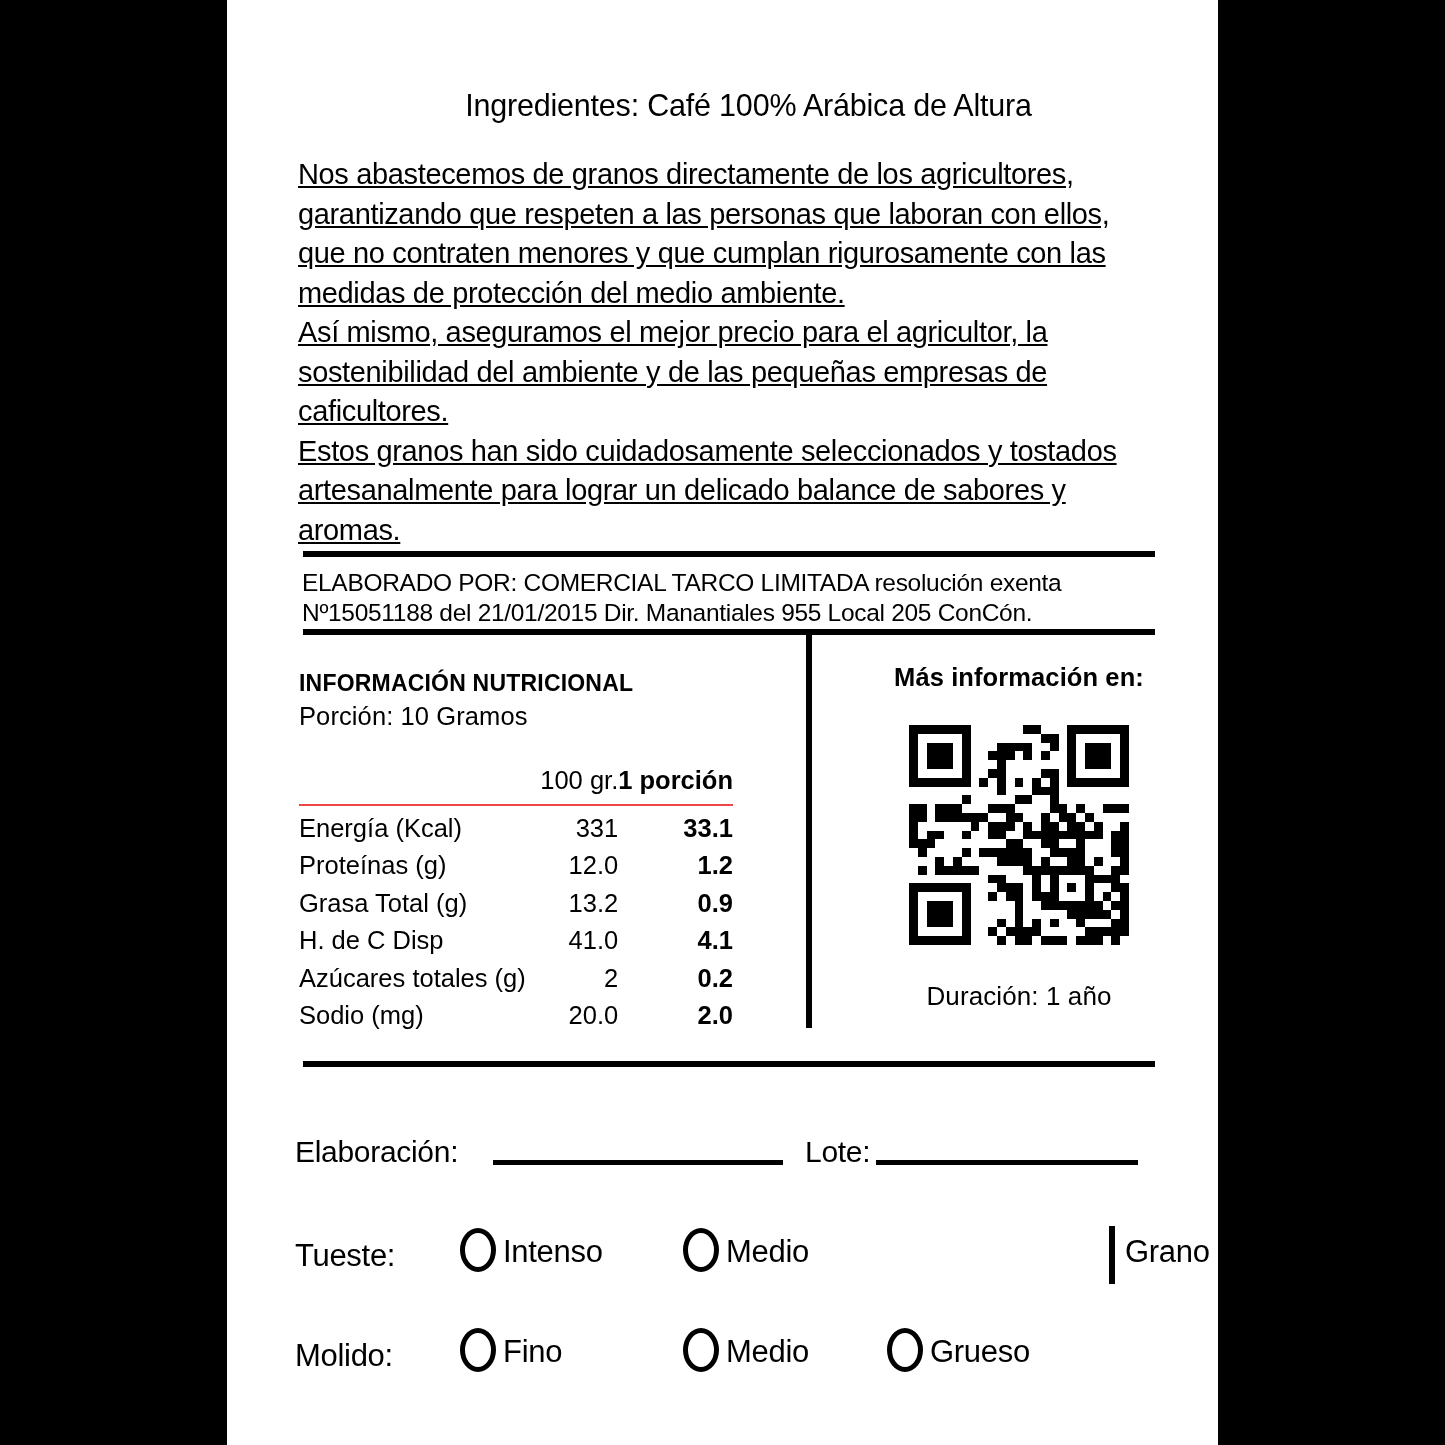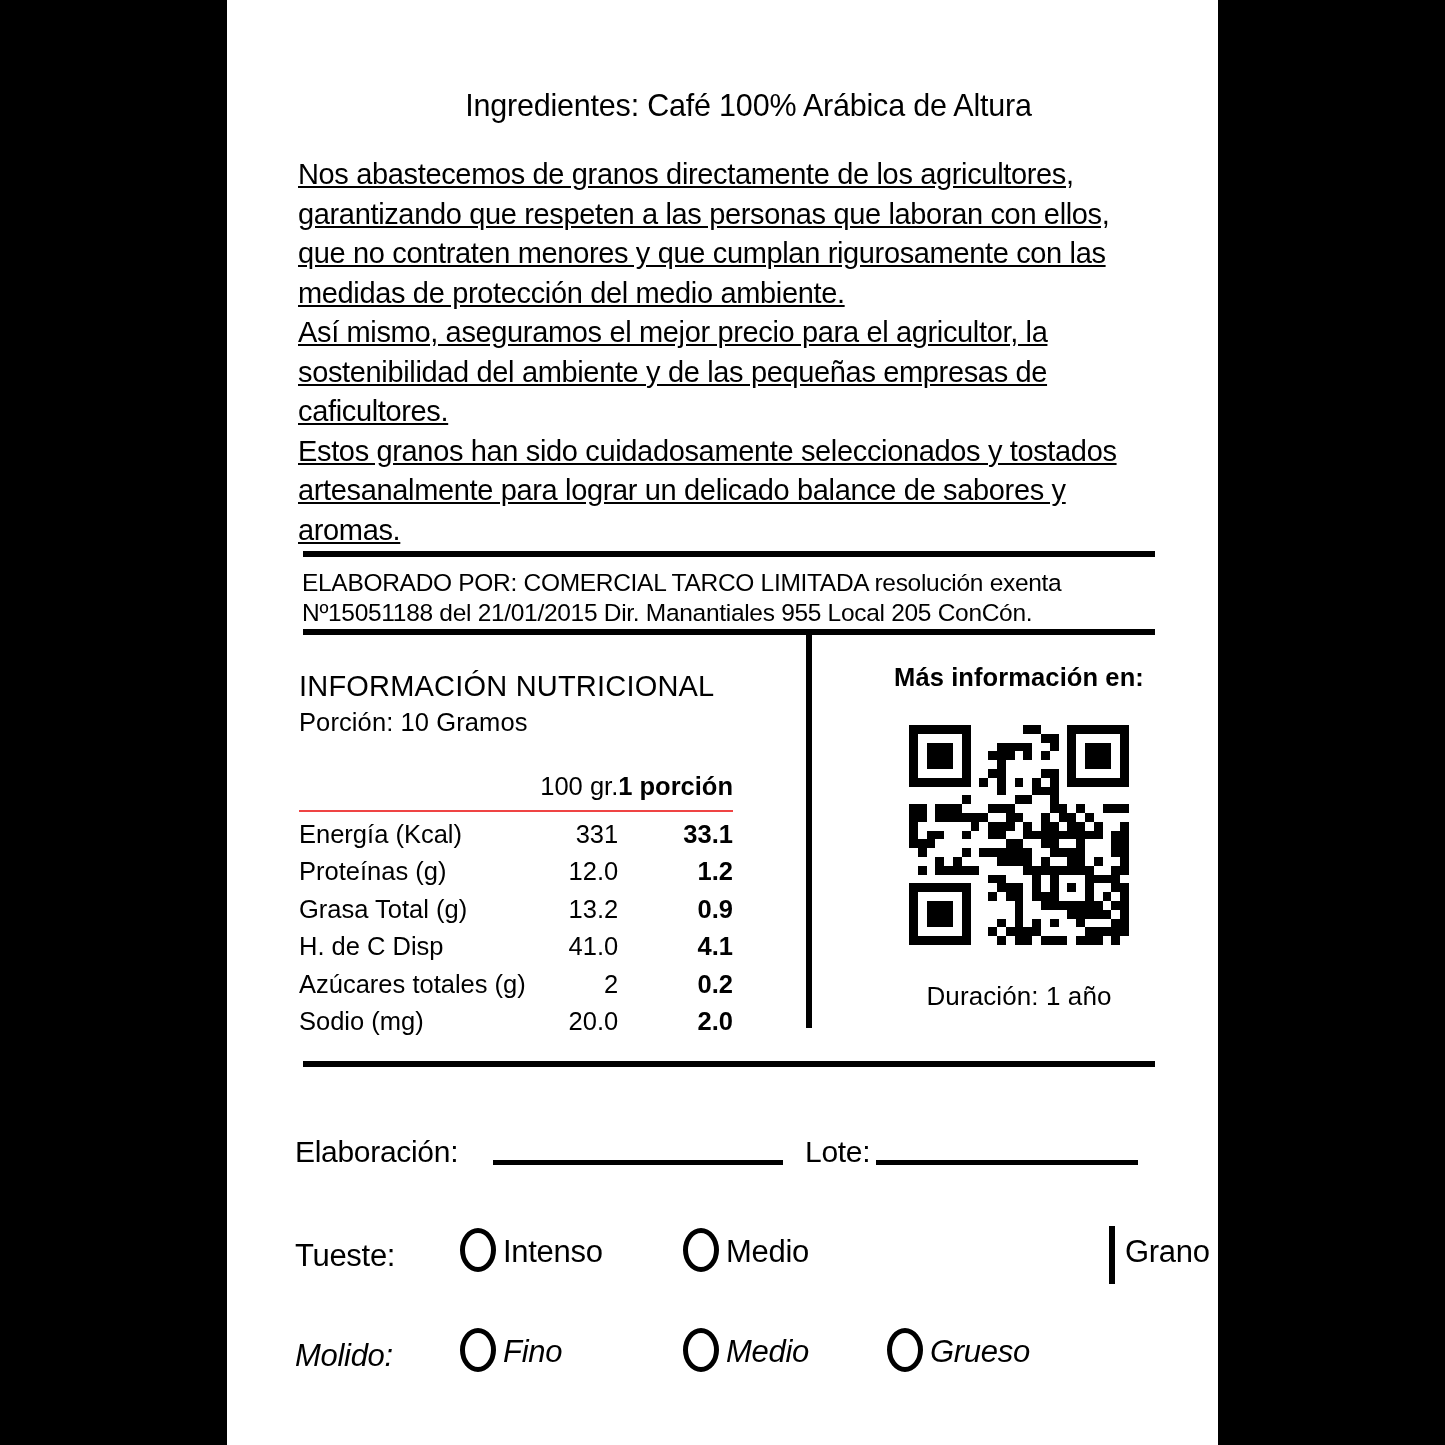--- a/index.html
+++ b/index.html
@@ -90,22 +90,22 @@
   .maker-block p { margin: 0; }
 
   
   .nutrition {
     position: absolute;
     left: 72px;
     top: 670px;
     width: 480px;
   }
   .nutri-title {
-    font-size: 29px;
-    font-weight: normal;
+    font-size: 23px;
+    font-weight: bold;
     letter-spacing: 0.2px;
   }
   .nutri-portion {
     font-size: 25.5px;
     margin-top: 5px;
     letter-spacing: 0.1px;
   }
 
   table.nutri-table {
     margin-top: 31px;
@@ -196,21 +196,21 @@
   .opt-row {
     position: absolute;
     left: 68px;
     width: 900px;
     height: 62px;
     font-size: 31px;
     letter-spacing: -0.3px;
     white-space: nowrap;
   }
   .opt-row-tueste { top: 1228px; }
-  .opt-row-molido { top: 1328px; font-style: italic; }
+  .opt-row-molido { top: 1328px; }
 
   .opt-label {
     position: absolute;
     top: 10px;
   }
   .opt-item {
     position: absolute;
     top: 0px;
     display: flex;
     align-items: center;

